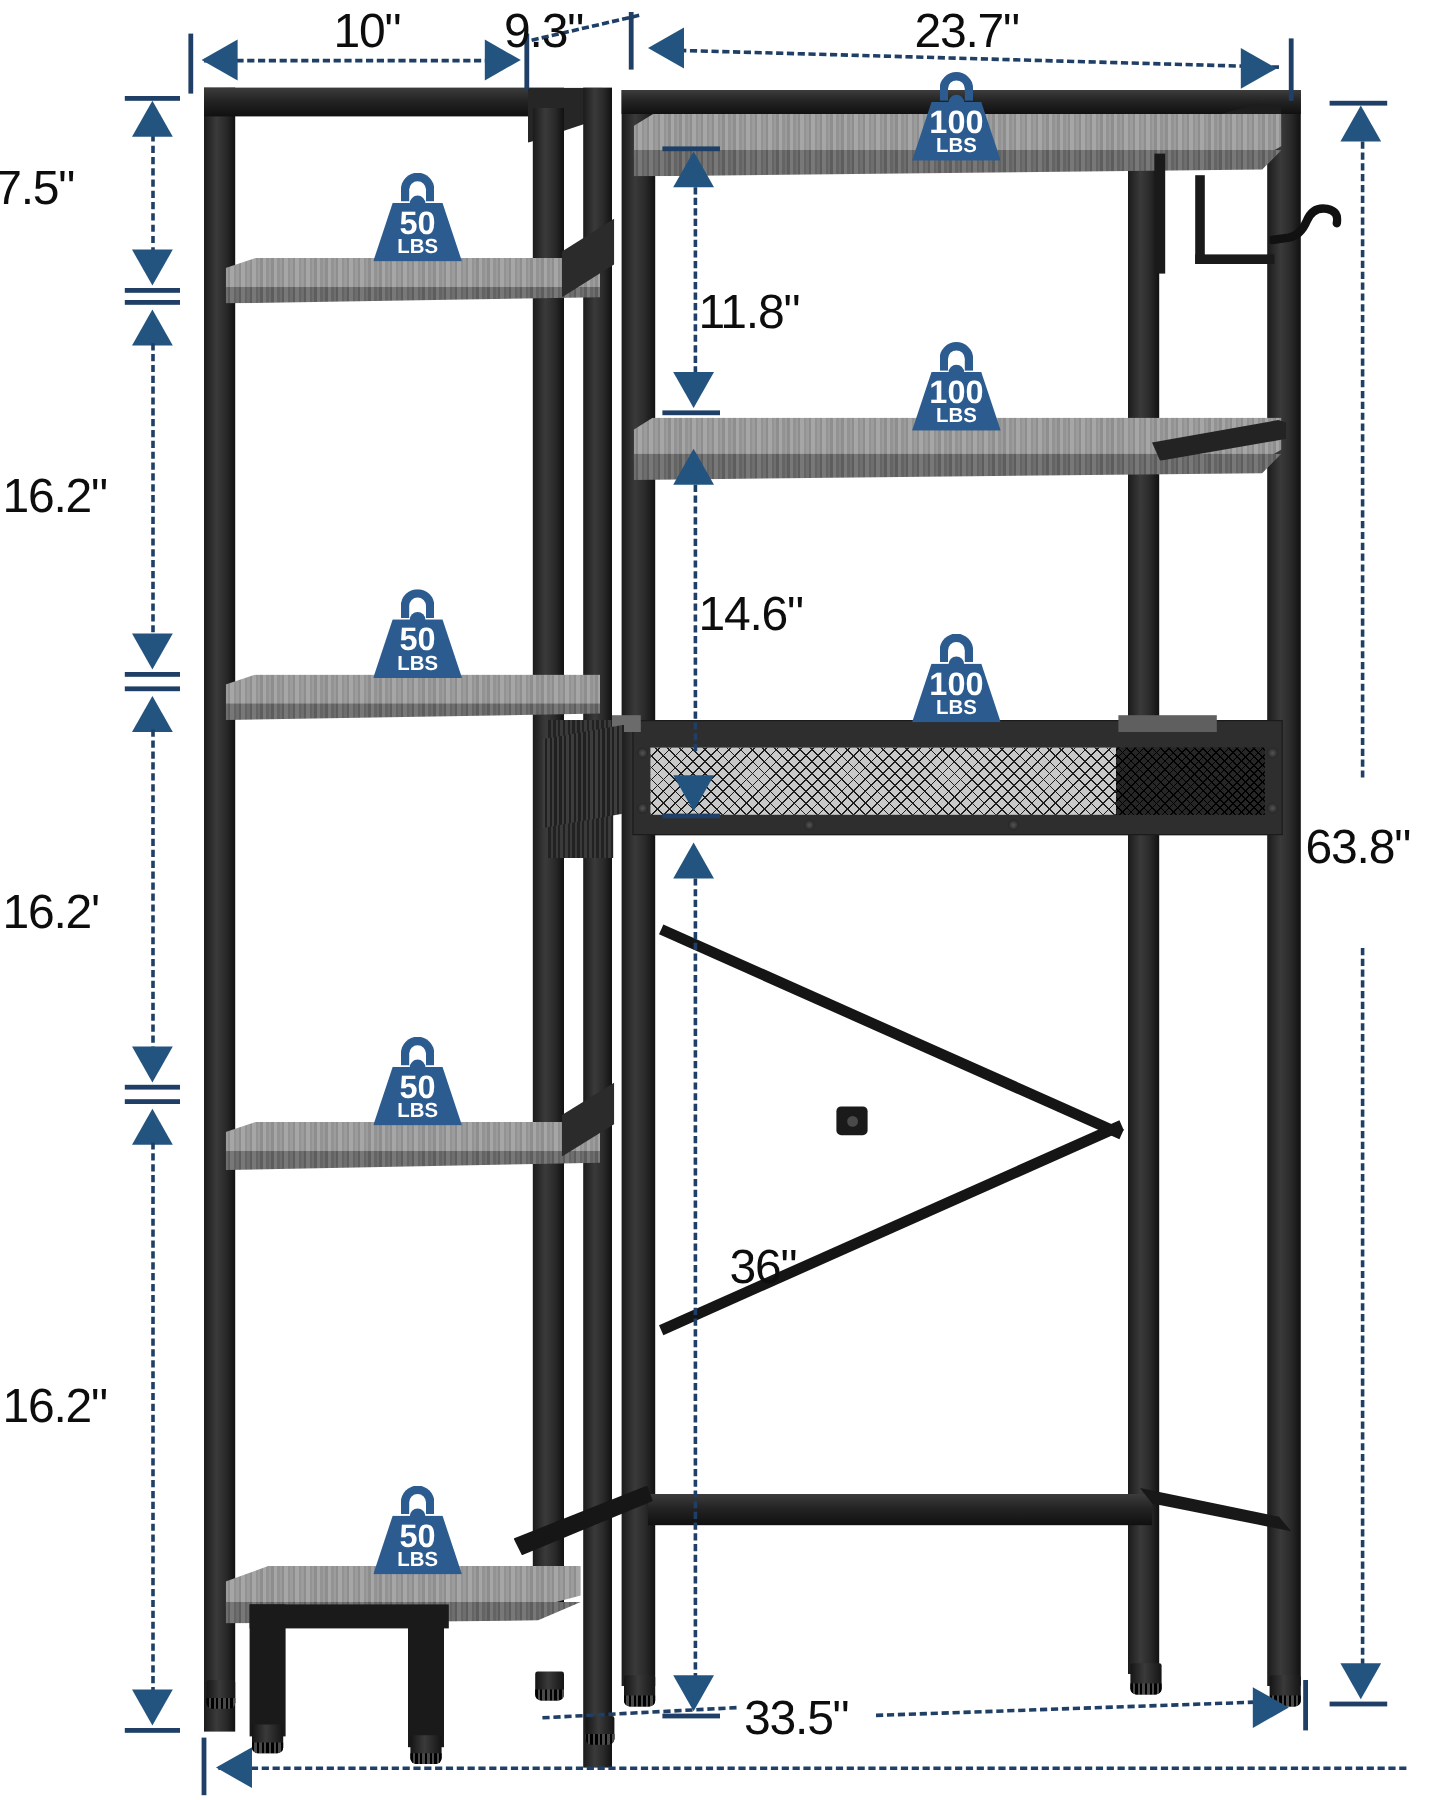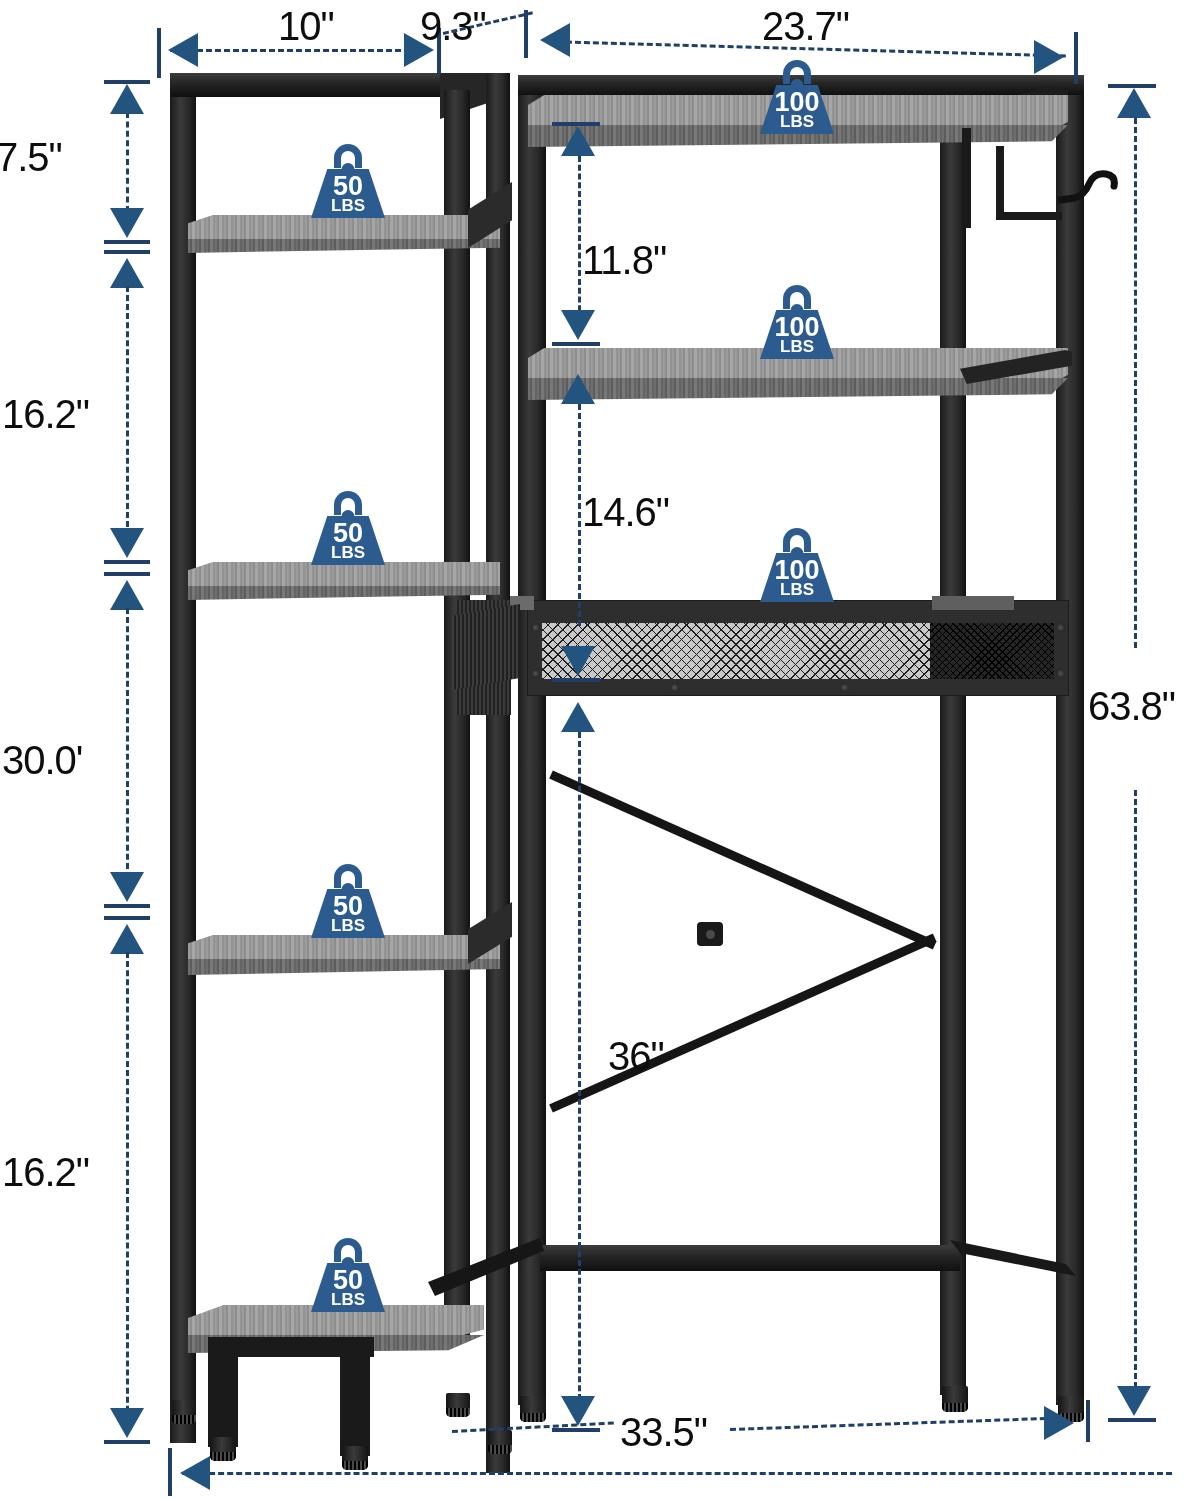--- a/index.html
+++ b/index.html
@@ -210,21 +210,21 @@
   <div class="arr arr-down" style="left:110px;top:528px;"></div>
   <div class="tick-h" style="left:104px;top:560px;width:46px;"></div>
   <div class="tick-h" style="left:104px;top:572px;width:46px;"></div>
   <div class="dim-label" style="left:2px;top:392px;">16.2"</div>
 
   <div class="arr arr-up" style="left:110px;top:580px;"></div>
   <div class="vline" style="left:126px;top:608px;height:270px;"></div>
   <div class="arr arr-down" style="left:110px;top:872px;"></div>
   <div class="tick-h" style="left:104px;top:904px;width:46px;"></div>
   <div class="tick-h" style="left:104px;top:916px;width:46px;"></div>
-  <div class="dim-label" style="left:2px;top:738px;">30.0'</div>
+  <div class="dim-label" style="left:2px;top:738px;">16.2'</div>
 
   <div class="arr arr-up" style="left:110px;top:924px;"></div>
   <div class="vline" style="left:126px;top:952px;height:478px;"></div>
   <div class="arr arr-down" style="left:110px;top:1408px;"></div>
   <div class="tick-h" style="left:104px;top:1440px;width:46px;"></div>
   <div class="dim-label" style="left:2px;top:1150px;">16.2"</div>
 
   <div class="tick-h" style="left:552px;top:122px;width:48px;"></div>
   <div class="arr arr-up" style="left:561px;top:126px;"></div>
   <div class="vline" style="left:578px;top:156px;height:164px;"></div>

